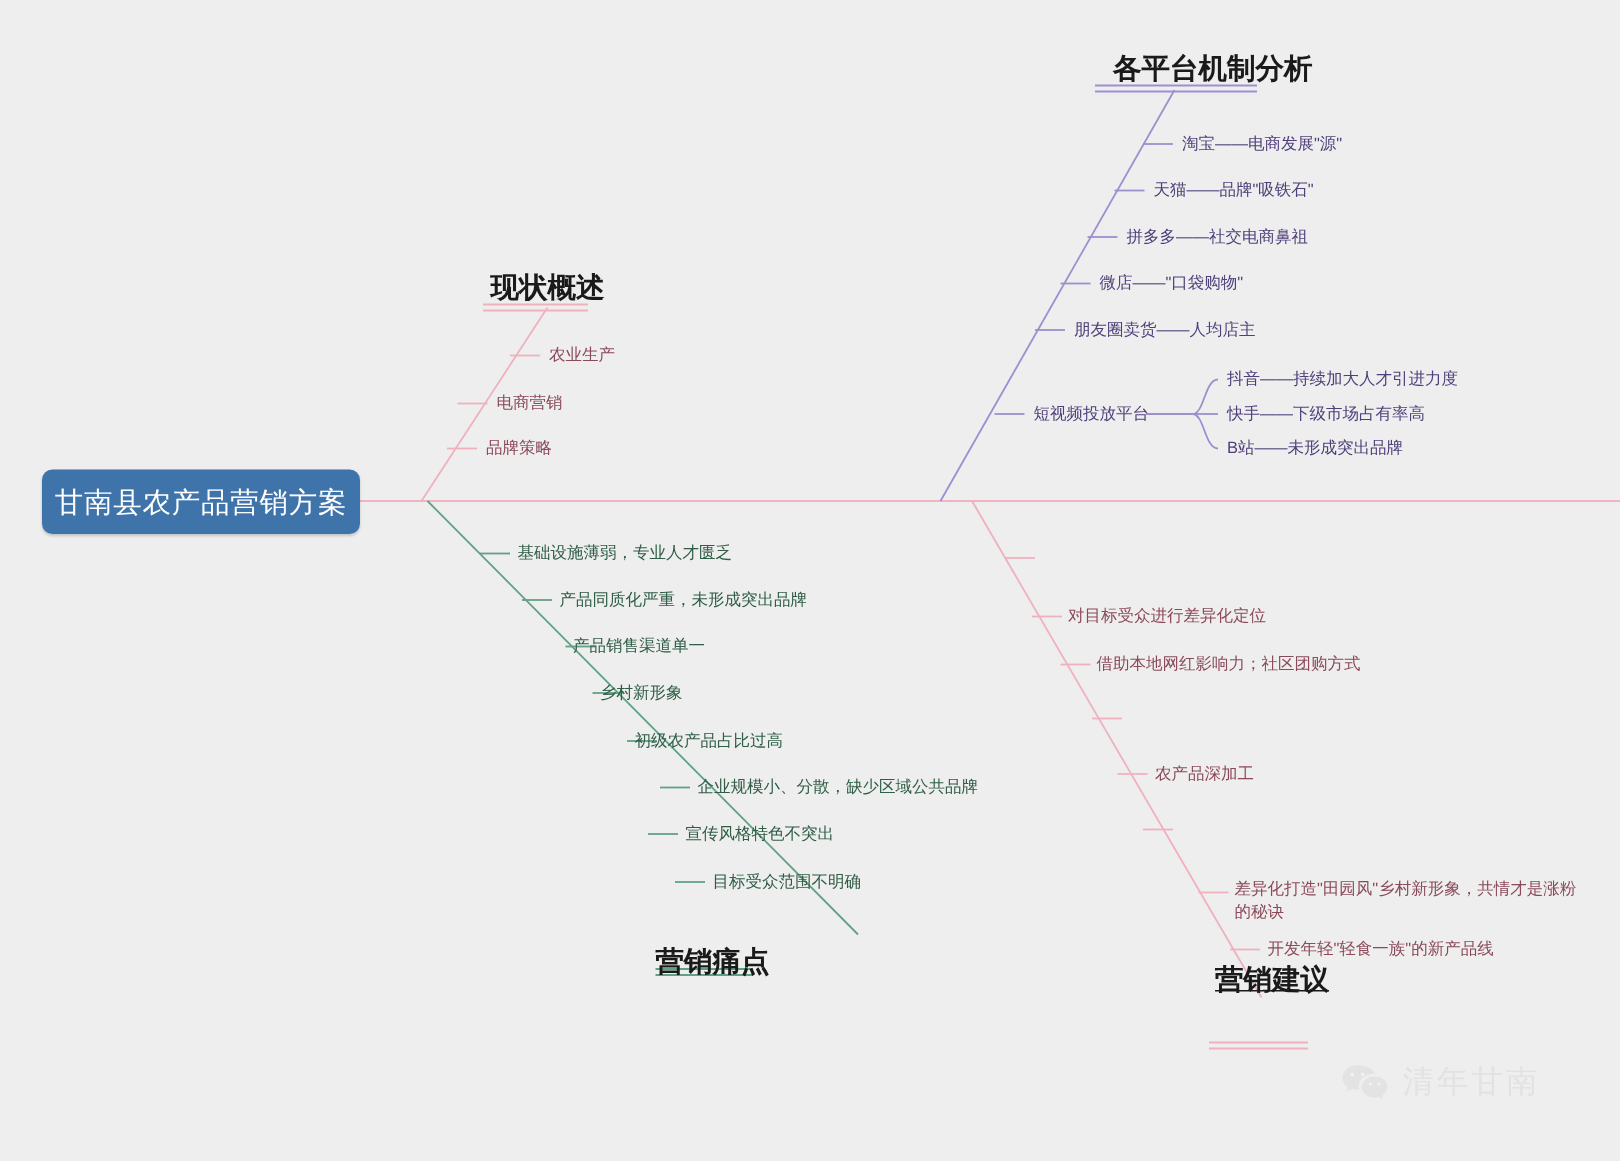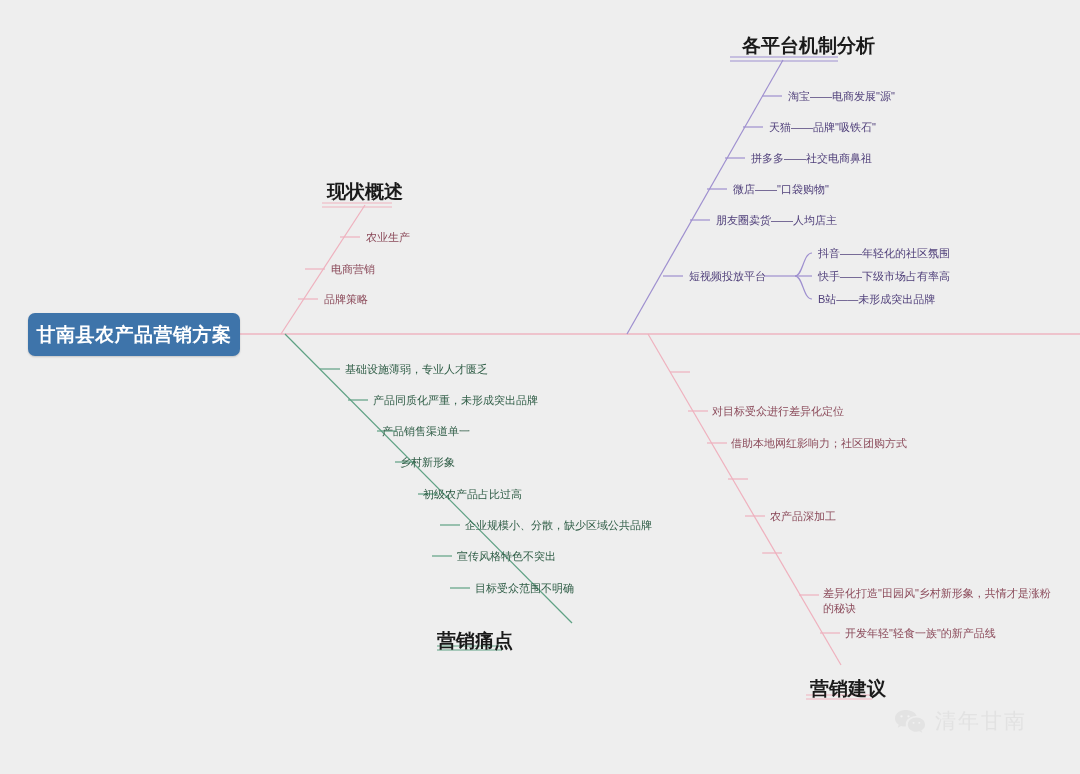--- a/index.html
+++ b/index.html
@@ -35,21 +35,21 @@
     width: 212px;
     height: 43px;
     background: #3e74aa;
     border-radius: 7px;
     box-shadow: 0 1px 2px rgba(0,0,0,0.18);
     display: flex;
     align-items: center;
     justify-content: center;
     color: #ffffff;
     font-size: 19px;
-    font-weight: bold;
+    font-weight: normal;
     letter-spacing: 0.5px;
   }
 
   
   .cat-title {
     position: absolute;
     font-size: 19px;
     font-weight: bold;
     color: #1a1a1a;
     white-space: nowrap;
@@ -161,35 +161,35 @@
   <div class="leaf pink" style="left:331px; top:262px;">电商营销</div>
   <div class="leaf pink" style="left:324px; top:292px;">品牌策略</div>
 
   <div class="cat-title" style="left:742px; top:33px;">各平台机制分析</div>
   <div class="leaf purple" style="left:788px; top:89px;">淘宝——电商发展"源"</div>
   <div class="leaf purple" style="left:769px; top:120px;">天猫——品牌"吸铁石"</div>
   <div class="leaf purple" style="left:751px; top:151px;">拼多多——社交电商鼻祖</div>
   <div class="leaf purple" style="left:733px; top:182px;">微店——"口袋购物"</div>
   <div class="leaf purple" style="left:716px; top:213px;">朋友圈卖货——人均店主</div>
   <div class="leaf purple" style="left:689px; top:269px;">短视频投放平台</div>
-  <div class="leaf purple" style="left:818px; top:246px;">抖音——年轻化的社区氛围</div>
+  <div class="leaf purple" style="left:818px; top:246px;">抖音——持续加大人才引进力度</div>
   <div class="leaf purple" style="left:818px; top:269px;">快手——下级市场占有率高</div>
   <div class="leaf purple" style="left:818px; top:292px;">B站——未形成突出品牌</div>
 
   <div class="cat-title" style="left:437px; top:628px;">营销痛点</div>
   <div class="leaf green" style="left:345px; top:362px;">基础设施薄弱，专业人才匮乏</div>
   <div class="leaf green" style="left:373px; top:393px;">产品同质化严重，未形成突出品牌</div>
   <div class="leaf green" style="left:382px; top:424px;">产品销售渠道单一</div>
   <div class="leaf green" style="left:400px; top:455px;">乡村新形象</div>
   <div class="leaf green" style="left:423px; top:487px;">初级农产品占比过高</div>
   <div class="leaf green" style="left:465px; top:518px;">企业规模小、分散，缺少区域公共品牌</div>
   <div class="leaf green" style="left:457px; top:549px;">宣传风格特色不突出</div>
   <div class="leaf green" style="left:475px; top:581px;">目标受众范围不明确</div>
 
-  <div class="cat-title" style="left:810px; top:676px;">营销建议</div>
+  <div class="cat-title" style="left:810px; top:640px;text-decoration:underline;">营销建议</div>
   <div class="leaf pink" style="left:712px; top:404px;">对目标受众进行差异化定位</div>
   <div class="leaf pink" style="left:731px; top:436px;">借助本地网红影响力；社区团购方式</div>
   <div class="leaf pink" style="left:770px; top:509px;">农产品深加工</div>
   <div class="leaf pink" style="left:823px; top:586px;">差异化打造"田园风"乡村新形象，共情才是涨粉
 的秘诀</div>
   <div class="leaf pink" style="left:845px; top:626px;">开发年轻"轻食一族"的新产品线</div>
 
 
   <div class="wm">
     <svg class="wechat-icon" viewBox="0 0 40 30">

